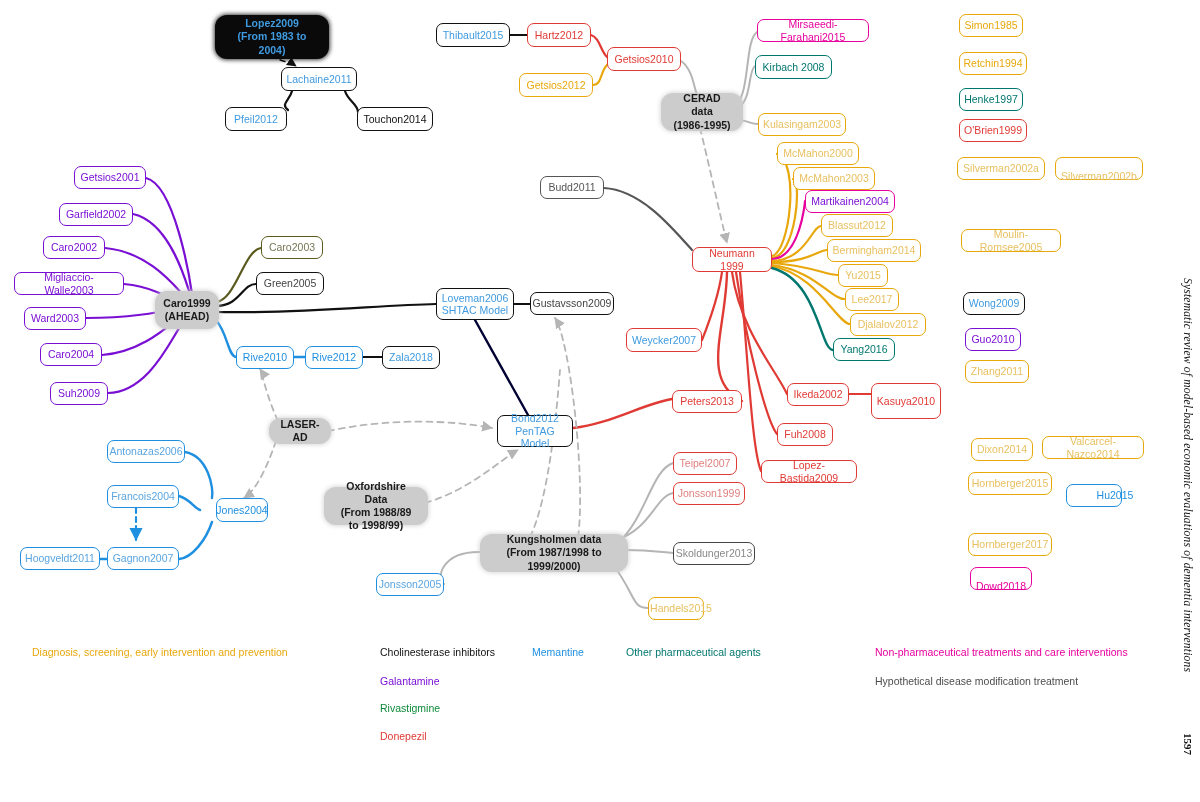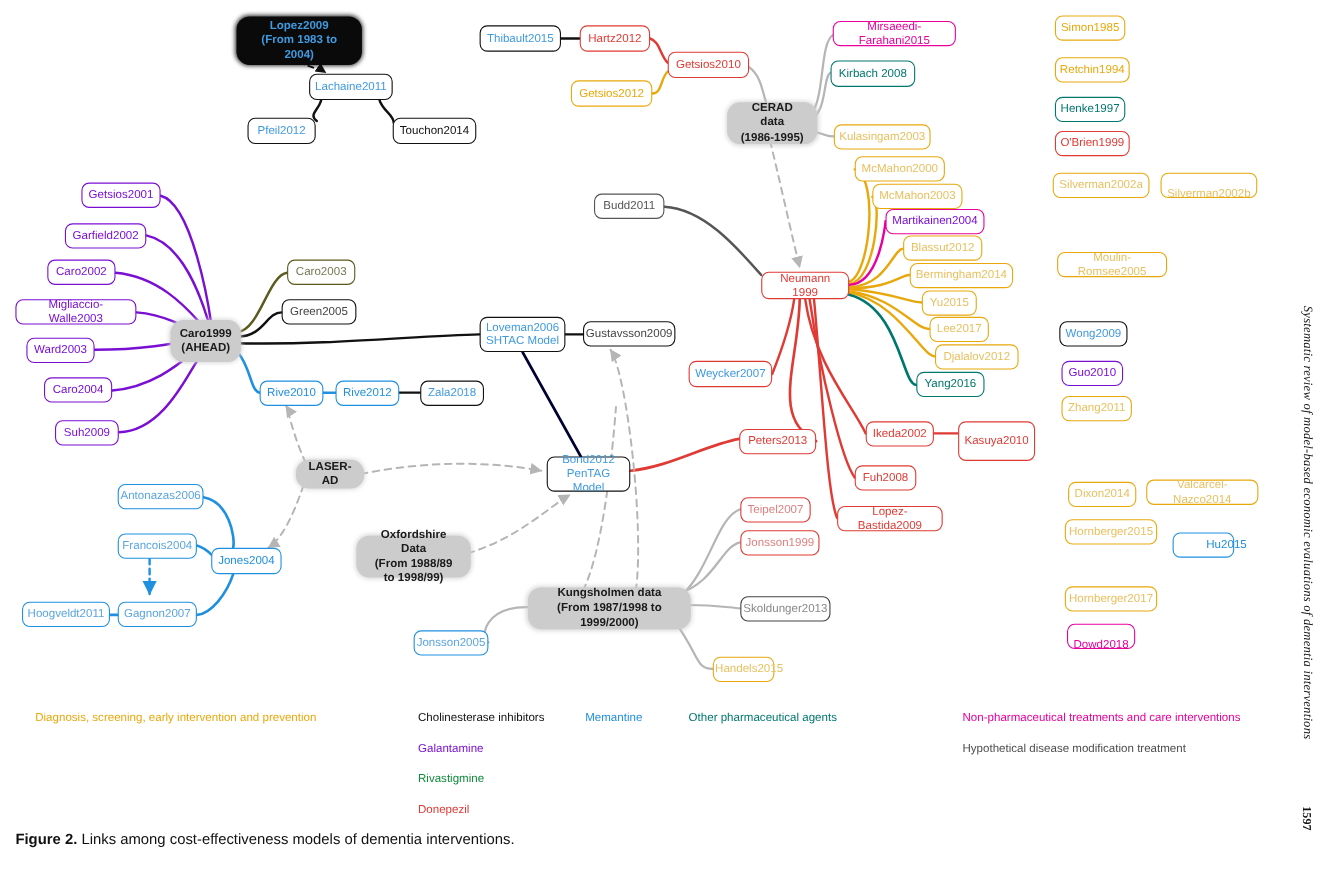--- a/index.html
+++ b/index.html
@@ -269,21 +269,21 @@
       </div>
       <div class="node" style="left: 648px; top: 597px; width: 56px; height: 23px; border-color: rgb(232, 168, 12); color: rgb(232, 192, 96); padding-left: 16px;">
         <span style="white-space: pre-line;">Handels2015</span>
       </div>
       <div class="node" style="left: 107px; top: 440px; width: 78px; height: 23px; border-color: rgb(31, 143, 224); color: rgb(90, 165, 224);">
         <span style="white-space: pre-line;">Antonazas2006</span>
       </div>
       <div class="node" style="left: 107px; top: 485px; width: 72px; height: 23px; border-color: rgb(31, 143, 224); color: rgb(90, 165, 224);">
         <span style="white-space: pre-line;">Francois2004</span>
       </div>
-      <div class="node" style="left: 192px; top: 498px; width: 64px; height: 24px; border-color: rgb(31, 143, 224); color: rgb(31, 143, 224); text-align: center;">
+      <div class="node" style="left: 216px; top: 498px; width: 52px; height: 24px; border-color: rgb(31, 143, 224); color: rgb(31, 143, 224); text-align: center;">
         <span style="white-space: pre-line;">Jones2004</span>
       </div>
       <div class="node" style="left: 20px; top: 547px; width: 80px; height: 23px; border-color: rgb(31, 143, 224); color: rgb(90, 165, 224);">
         <span style="white-space: pre-line;">Hoogveldt2011</span>
       </div>
       <div class="node" style="left: 107px; top: 547px; width: 72px; height: 23px; border-color: rgb(31, 143, 224); color: rgb(90, 165, 224);">
         <span style="white-space: pre-line;">Gagnon2007</span>
       </div>
       <div class="node" style="left: 959px; top: 14px; width: 64px; height: 23px; border-color: rgb(232, 168, 12); color: rgb(232, 168, 12);">
         <span style="white-space: pre-line;">Simon1985</span>
@@ -339,20 +339,16 @@
       <div class="legend-item" style="left: 380px; top: 646px; color: rgb(17, 17, 17);">Cholinesterase inhibitors</div>
       <div class="legend-item" style="left: 532px; top: 646px; color: rgb(31, 143, 224);">Memantine</div>
       <div class="legend-item" style="left: 626px; top: 646px; color: rgb(0, 119, 110);">Other pharmaceutical agents</div>
       <div class="legend-item" style="left: 875px; top: 646px; color: rgb(232, 0, 158);">Non-pharmaceutical treatments and care interventions</div>
       <div class="legend-item" style="left: 380px; top: 675px; color: rgb(122, 15, 212);">Galantamine</div>
       <div class="legend-item" style="left: 875px; top: 675px; color: rgb(77, 77, 77);">Hypothetical disease modification treatment</div>
       <div class="legend-item" style="left: 380px; top: 702px; color: rgb(14, 138, 58);">Rivastigmine</div>
       <div class="legend-item" style="left: 380px; top: 730px; color: rgb(224, 58, 52);">Donepezil</div>
     </div>
 
-  <div class="caption">
-    <b>Figure 2.</b>
-    <span>Links among cost-effectiveness models of dementia interventions.</span>
-  </div>
 
   <div class="sidetext">Systematic review of model-based economic evaluations of dementia interventions</div>
   <div class="pagenum">1597</div>
 </div>
 
 </body></html>

